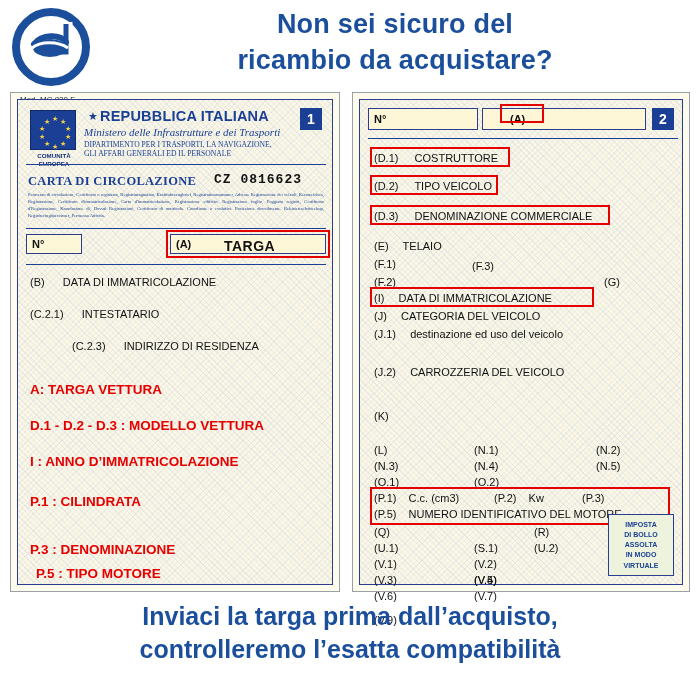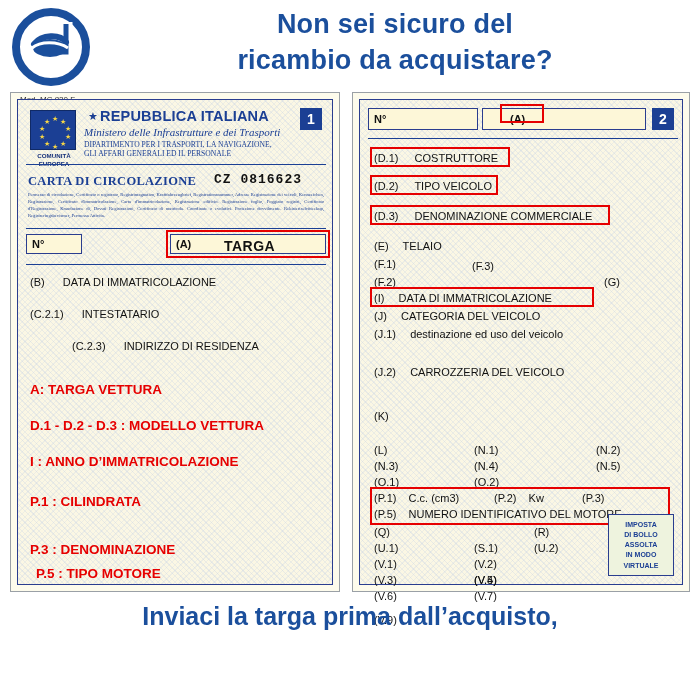--- a/index.html
+++ b/index.html
@@ -476,13 +476,14 @@
       <div>DI BOLLO</div>
       <div>ASSOLTA</div>
       <div>IN MODO</div>
       <div>VIRTUALE</div>
     </div>
   </div>
 </div>
 
 <div id="footer">
   <div>Inviaci la targa prima dall’acquisto,</div>
+  <div>controlleremo l’esatta compatibilità</div>
 </div>
 
 </body></html>

